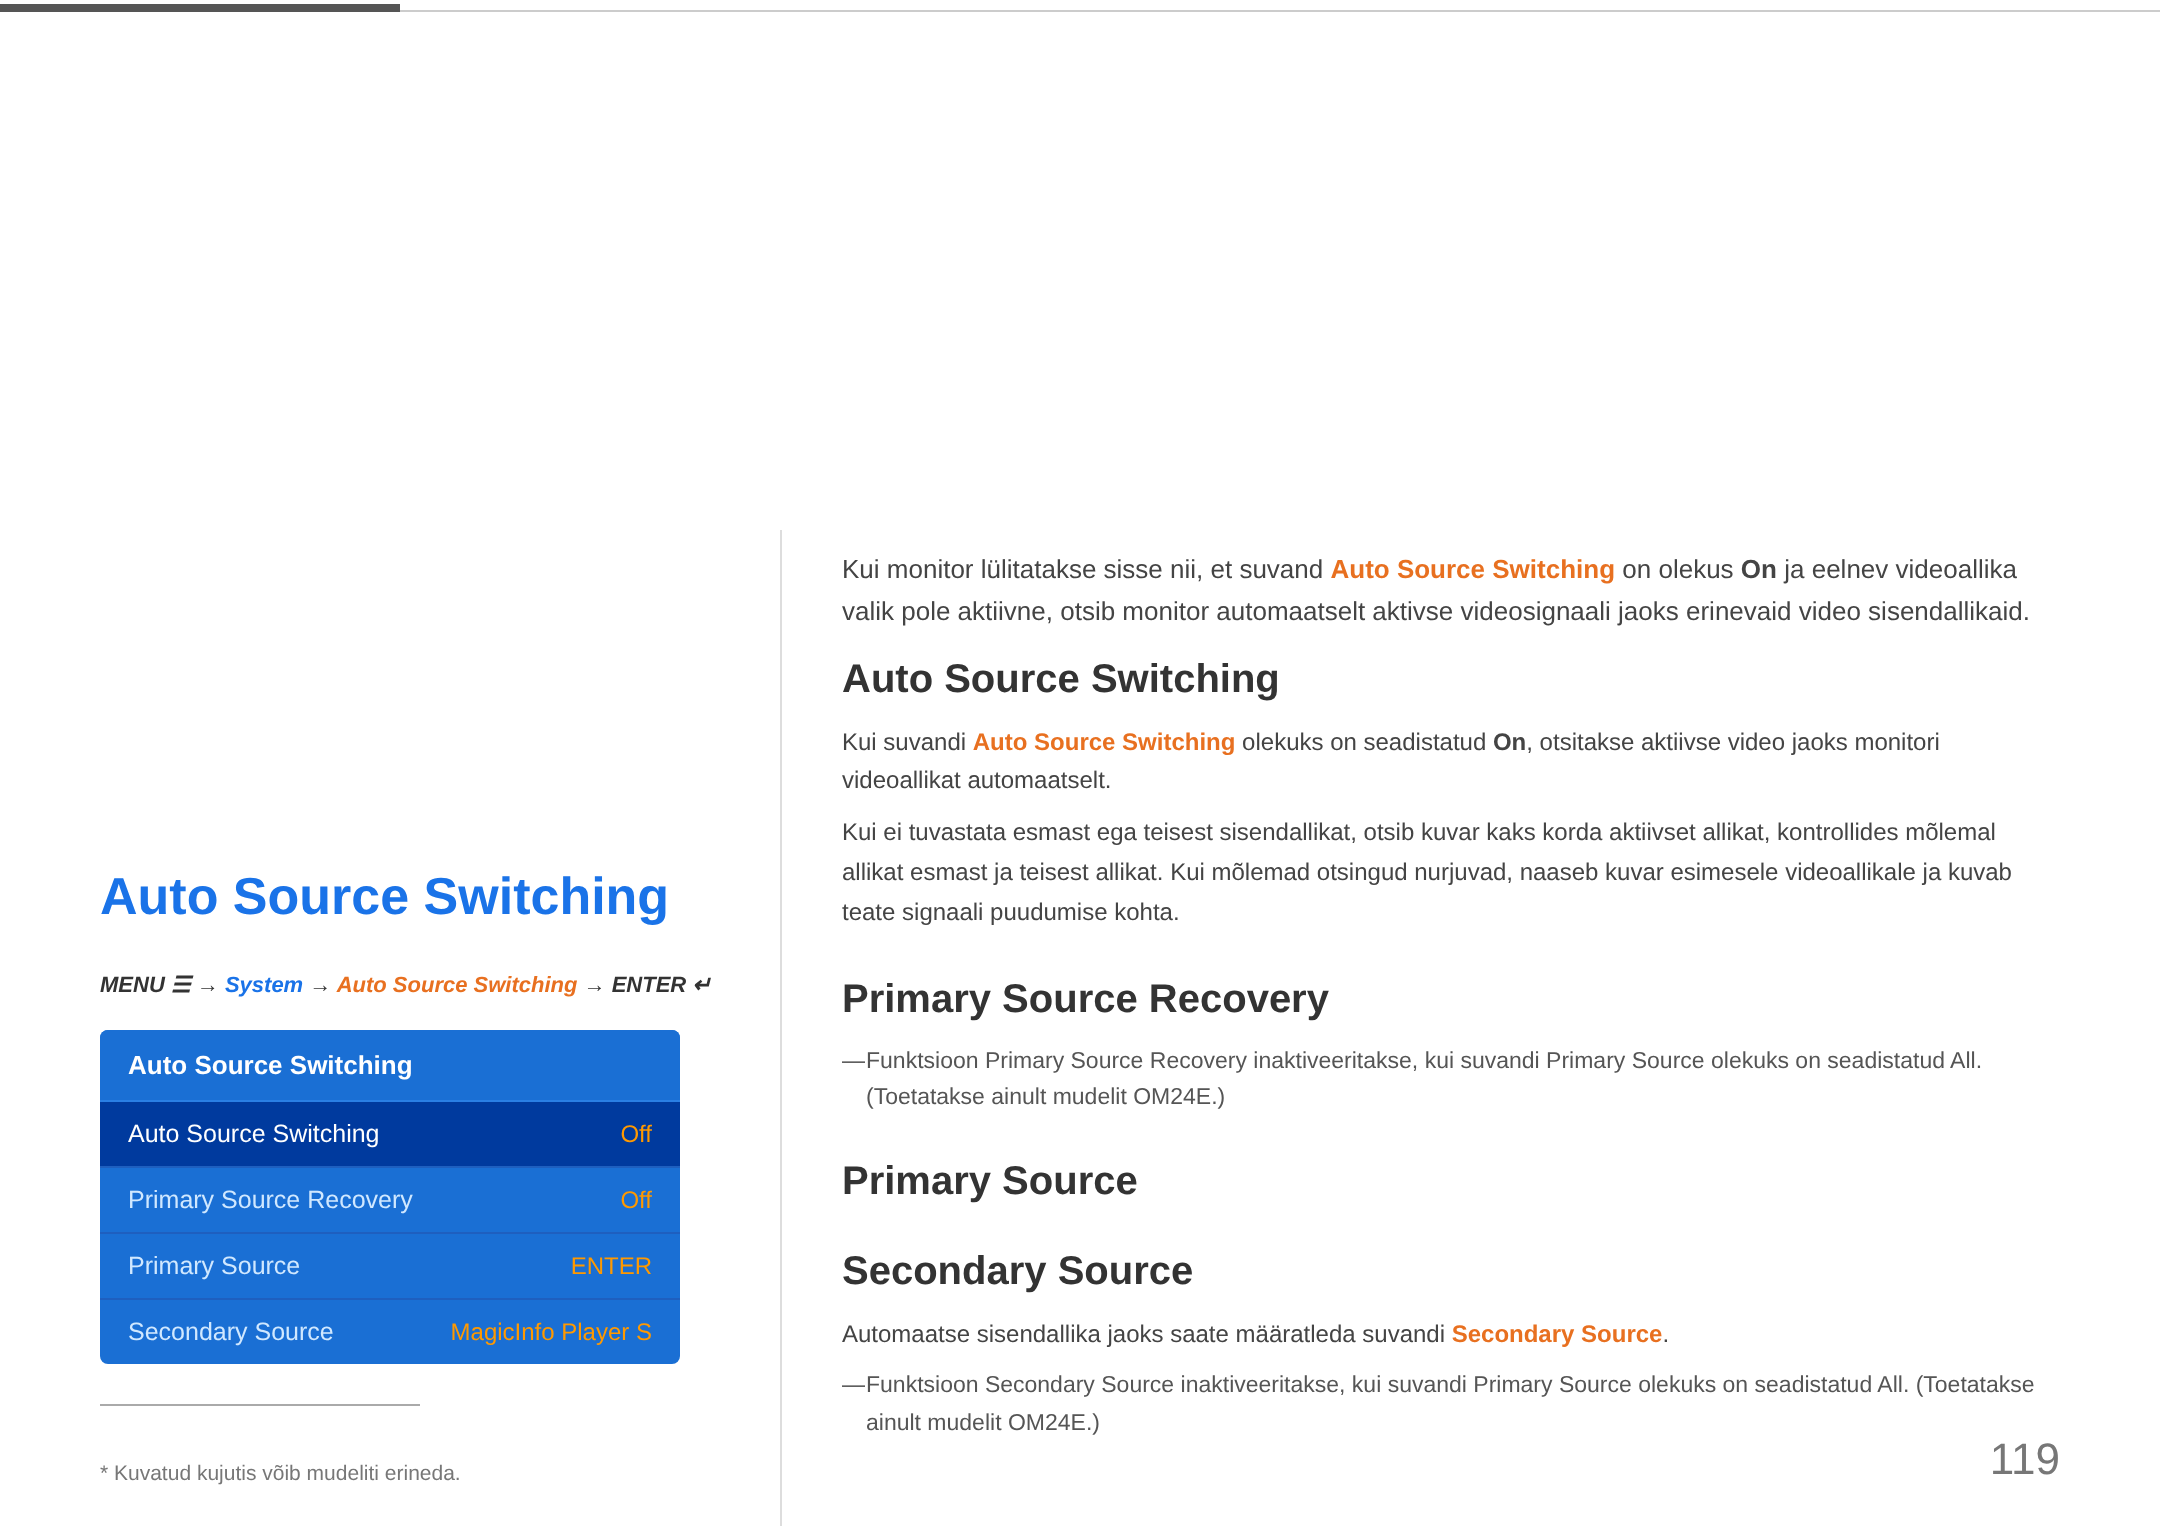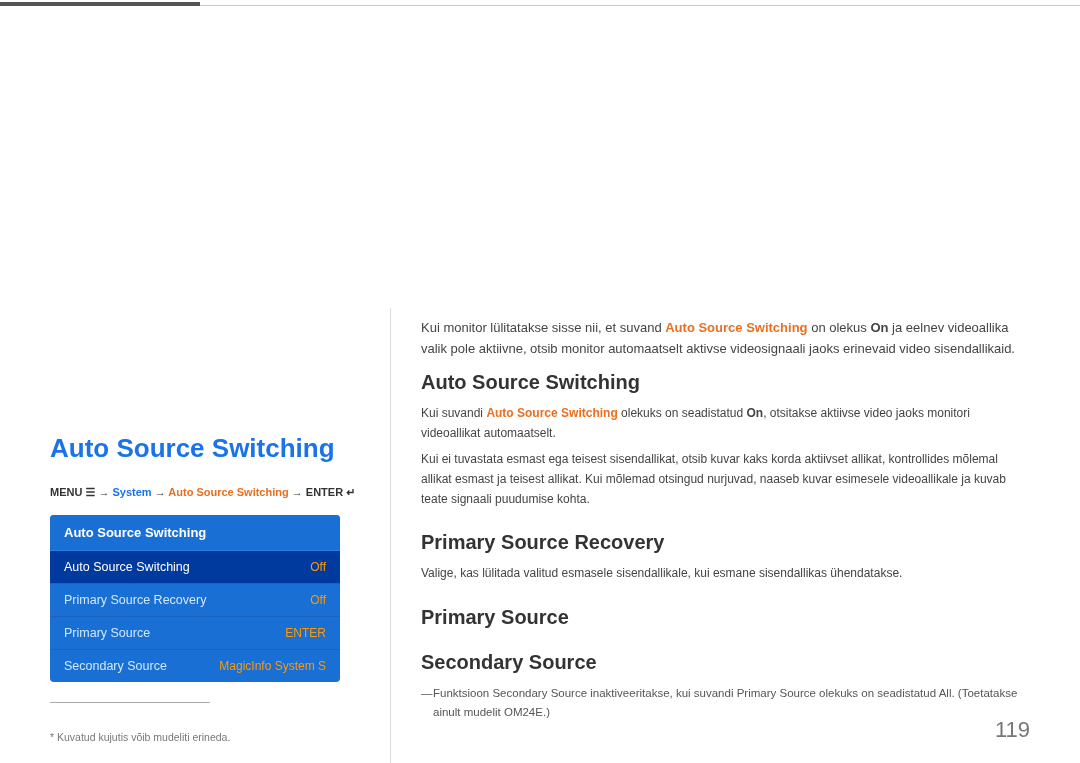--- a/index.html
+++ b/index.html
@@ -54,20 +54,21 @@
       color: #1a73e8;
       margin-bottom: 22px;
       line-height: 1.2;
     }
 
     .menu-path {
       font-size: 11px;
       color: #333;
       margin-bottom: 16px;
       font-weight: bold;
+      font-style: italic;
     }
     .menu-path .system-link {
       color: #1a73e8;
       font-weight: bold;
     }
     .menu-path .auto-link {
       color: #e87020;
       font-weight: bold;
     }
 
@@ -231,21 +232,21 @@
       <div class="menu-item">
         <span class="item-label">Primary Source Recovery</span>
         <span class="item-value">Off</span>
       </div>
       <div class="menu-item">
         <span class="item-label">Primary Source</span>
         <span class="item-value">ENTER</span>
       </div>
       <div class="menu-item">
         <span class="item-label">Secondary Source</span>
-        <span class="item-value">MagicInfo System S</span>
+        <span class="item-value">MagicInfo Player S</span>
       </div>
     </div>
 
     <div class="divider-line"></div>
     <p class="note-text">* Kuvatud kujutis võib mudeliti erineda.</p>
   </div>
 
   <div class="right-col">
 
     <p class="intro-text">
@@ -261,31 +262,34 @@
       <p class="section-text">
         Kui suvandi <span class="hl-orange">Auto Source Switching</span> olekuks on seadistatud <span class="hl-bold">On</span>, otsitakse aktiivse video jaoks monitori videoallikat automaatselt.
       </p>
       <p class="section-text">
         Kui ei tuvastata esmast ega teisest sisendallikat, otsib kuvar kaks korda aktiivset allikat, kontrollides mõlemal allikat esmast ja teisest allikat. Kui mõlemad otsingud nurjuvad, naaseb kuvar esimesele videoallikale ja kuvab teate signaali puudumise kohta.
       </p>
     </div>
 
     <div class="section-block">
       <h2 class="section-title">Primary Source Recovery</h2>
+      <p class="section-note">
+        Funktsioon <span class="hl-orange">Primary Source Recovery</span> inaktiveeritakse, kui suvandi <span class="hl-orange">Primary Source</span> olekuks on seadistatud <span class="hl-bold">All</span>. (Toetatakse ainult mudelit OM24E.)
+      </p>
+    </div>
+
+    <div class="section-block">
+      <h2 class="section-title">Primary Source</h2>
+    </div>
+
+    <div class="section-block">
+      <h2 class="section-title">Secondary Source</h2>
       <p class="section-text">
-        Valige, kas lülitada valitud esmasele sisendallikale, kui esmane sisendallikas ühendatakse.
-      </p>
-    </div>
-
-    <div class="section-block">
-      <h2 class="section-title">Primary Source</h2>
-    </div>
-
-    <div class="section-block">
-      <h2 class="section-title">Secondary Source</h2>
+        Automaatse sisendallika jaoks saate määratleda suvandi <span class="hl-orange">Secondary Source</span>.
+      </p>
       <p class="section-note">
         Funktsioon <span class="hl-orange">Secondary Source</span> inaktiveeritakse, kui suvandi <span class="hl-orange">Primary Source</span> olekuks on seadistatud <span class="hl-bold">All</span>. (Toetatakse ainult mudelit OM24E.)
       </p>
     </div>
 
   </div>
 </div>
 
 <div class="page-number">119</div>
 

